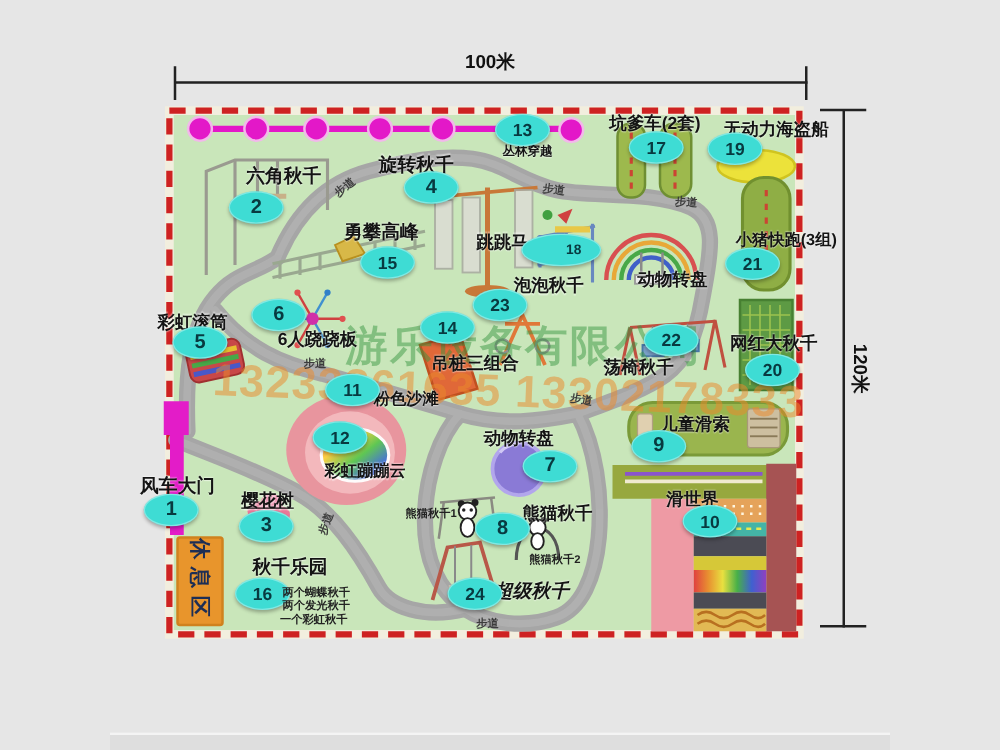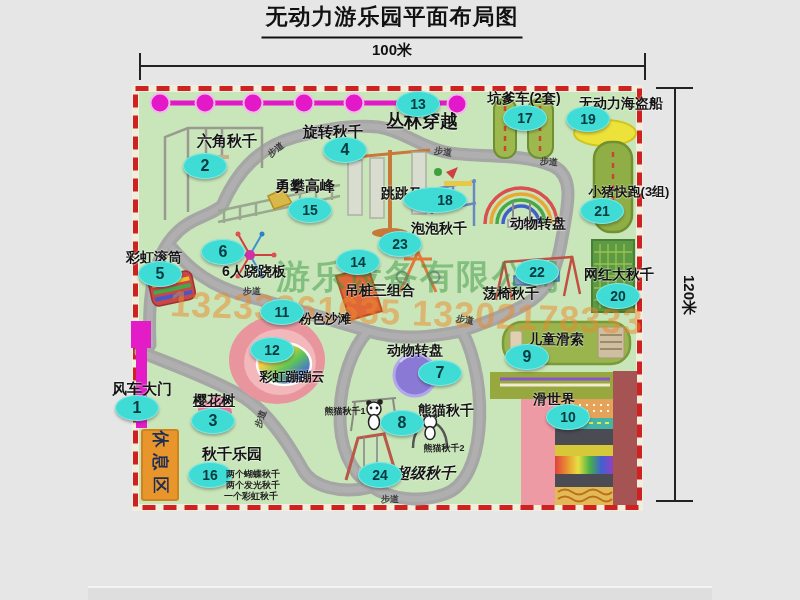--- a/index.html
+++ b/index.html
@@ -42,21 +42,20 @@
   .road-label{position:absolute;left:378px;top:28px;transform:translate(-50%,-50%);
               font-size:32px;font-weight:bold;color:#15151a;letter-spacing:42px;margin-right:-42px;white-space:nowrap;}
   .sidewalk{position:absolute;left:88px;top:586px;width:624px;height:14px;background:#dedede;
             border-top:2px solid #f4f4f4;box-sizing:border-box;}
 </style>
 </head>
 <body>
 
 <div class="stage">
 
-  <div class="title">无动力游乐园平面布局图</div>
 
   <div class="abs dim-label" style="left:392px;top:50px;transform:translate(-50%,-50%);">100米</div>
   <div class="abs dimline" style="left:140px;top:65px;width:506px;height:2px;"></div>
   <div class="abs dimline" style="left:139px;top:53px;width:2px;height:27px;"></div>
   <div class="abs dimline" style="left:644px;top:53px;width:2px;height:27px;"></div>
 
   <div class="abs dimline" style="left:674px;top:88px;width:2px;height:414px;"></div>
   <div class="abs dimline" style="left:656px;top:87px;width:37px;height:2px;"></div>
   <div class="abs dimline" style="left:656px;top:500px;width:37px;height:2px;"></div>
   <div class="dim-v">120米</div>
@@ -348,32 +347,32 @@
       <div class="lbl" style="left: 446px; top: 411px; font-size: 14px;">熊猫秋千</div>
       <div class="badge" style="left: 402px; top: 423px;">8</div>
       <div class="lbl" style="left: 556px; top: 340px; font-size: 14px;">儿童滑索</div>
       <div class="badge" style="left: 527px; top: 357px;">9</div>
       <div class="lbl" style="left: 554px; top: 400px; font-size: 14px;">滑世界</div>
       <div class="badge" style="left: 568px; top: 417px; font-size: 14px;">10</div>
       <div class="lbl" style="left: 325px; top: 319px; font-size: 13px;">粉色沙滩</div>
       <div class="badge" style="left: 282px; top: 312px; font-size: 14px;">11</div>
       <div class="lbl" style="left: 292px; top: 377px; font-size: 13px;">彩虹蹦蹦云</div>
       <div class="badge" style="left: 272px; top: 350px; font-size: 14px;">12</div>
-      <div class="lbl" style="left: 422px; top: 121px; font-size: 18px;">丛林穿越</div>
+      <div class="lbl" style="left: 422px; top: 121px; font-size: 10px;">丛林穿越</div>
       <div class="badge" style="left: 418px; top: 104px; font-size: 14px;">13</div>
       <div class="lbl" style="left: 380px; top: 291px; font-size: 14px;">吊桩三组合</div>
       <div class="badge" style="left: 358px; top: 262px; font-size: 14px;">14</div>
       <div class="lbl" style="left: 305px; top: 186px; font-size: 15px;">勇攀高峰</div>
       <div class="badge" style="left: 310px; top: 210px; font-size: 14px;">15</div>
       <div class="lbl" style="left: 232px; top: 454px; font-size: 15px;">秋千乐园</div>
       <div class="badge" style="left: 210px; top: 475px; font-size: 14px;">16</div>
       <div class="lbl" style="left: 524px; top: 99px; font-size: 14px;">坑爹车(2套)</div>
       <div class="badge" style="left: 525px; top: 118px; font-size: 14px;">17</div>
       <div class="lbl" style="left: 402px; top: 194px; font-size: 14px;">跳跳马</div>
-      <div class="badge" style="left: 435px; top: 200px; font-size: 14px; padding-left: 20px;">18</div>
+      <div class="badge" style="left: 449px; top: 200px; font-size: 11px; padding-left: 20px;">18</div>
       <div class="lbl" style="left: 621px; top: 104px; font-size: 14px;">无动力海盗船</div>
       <div class="badge" style="left: 588px; top: 119px; font-size: 14px;">19</div>
       <div class="lbl" style="left: 619px; top: 275px; font-size: 14px;">网红大秋千</div>
       <div class="badge" style="left: 618px; top: 296px; font-size: 14px;">20</div>
       <div class="lbl" style="left: 629px; top: 192px; font-size: 13px;">小猪快跑(3组)</div>
       <div class="badge" style="left: 602px; top: 211px; font-size: 14px;">21</div>
       <div class="lbl" style="left: 511px; top: 294px; font-size: 14px;">荡椅秋千</div>
       <div class="badge" style="left: 537px; top: 272px; font-size: 14px;">22</div>
       <div class="lbl" style="left: 439px; top: 229px; font-size: 14px;">泡泡秋千</div>
       <div class="badge" style="left: 400px; top: 244px; font-size: 14px;">23</div>

